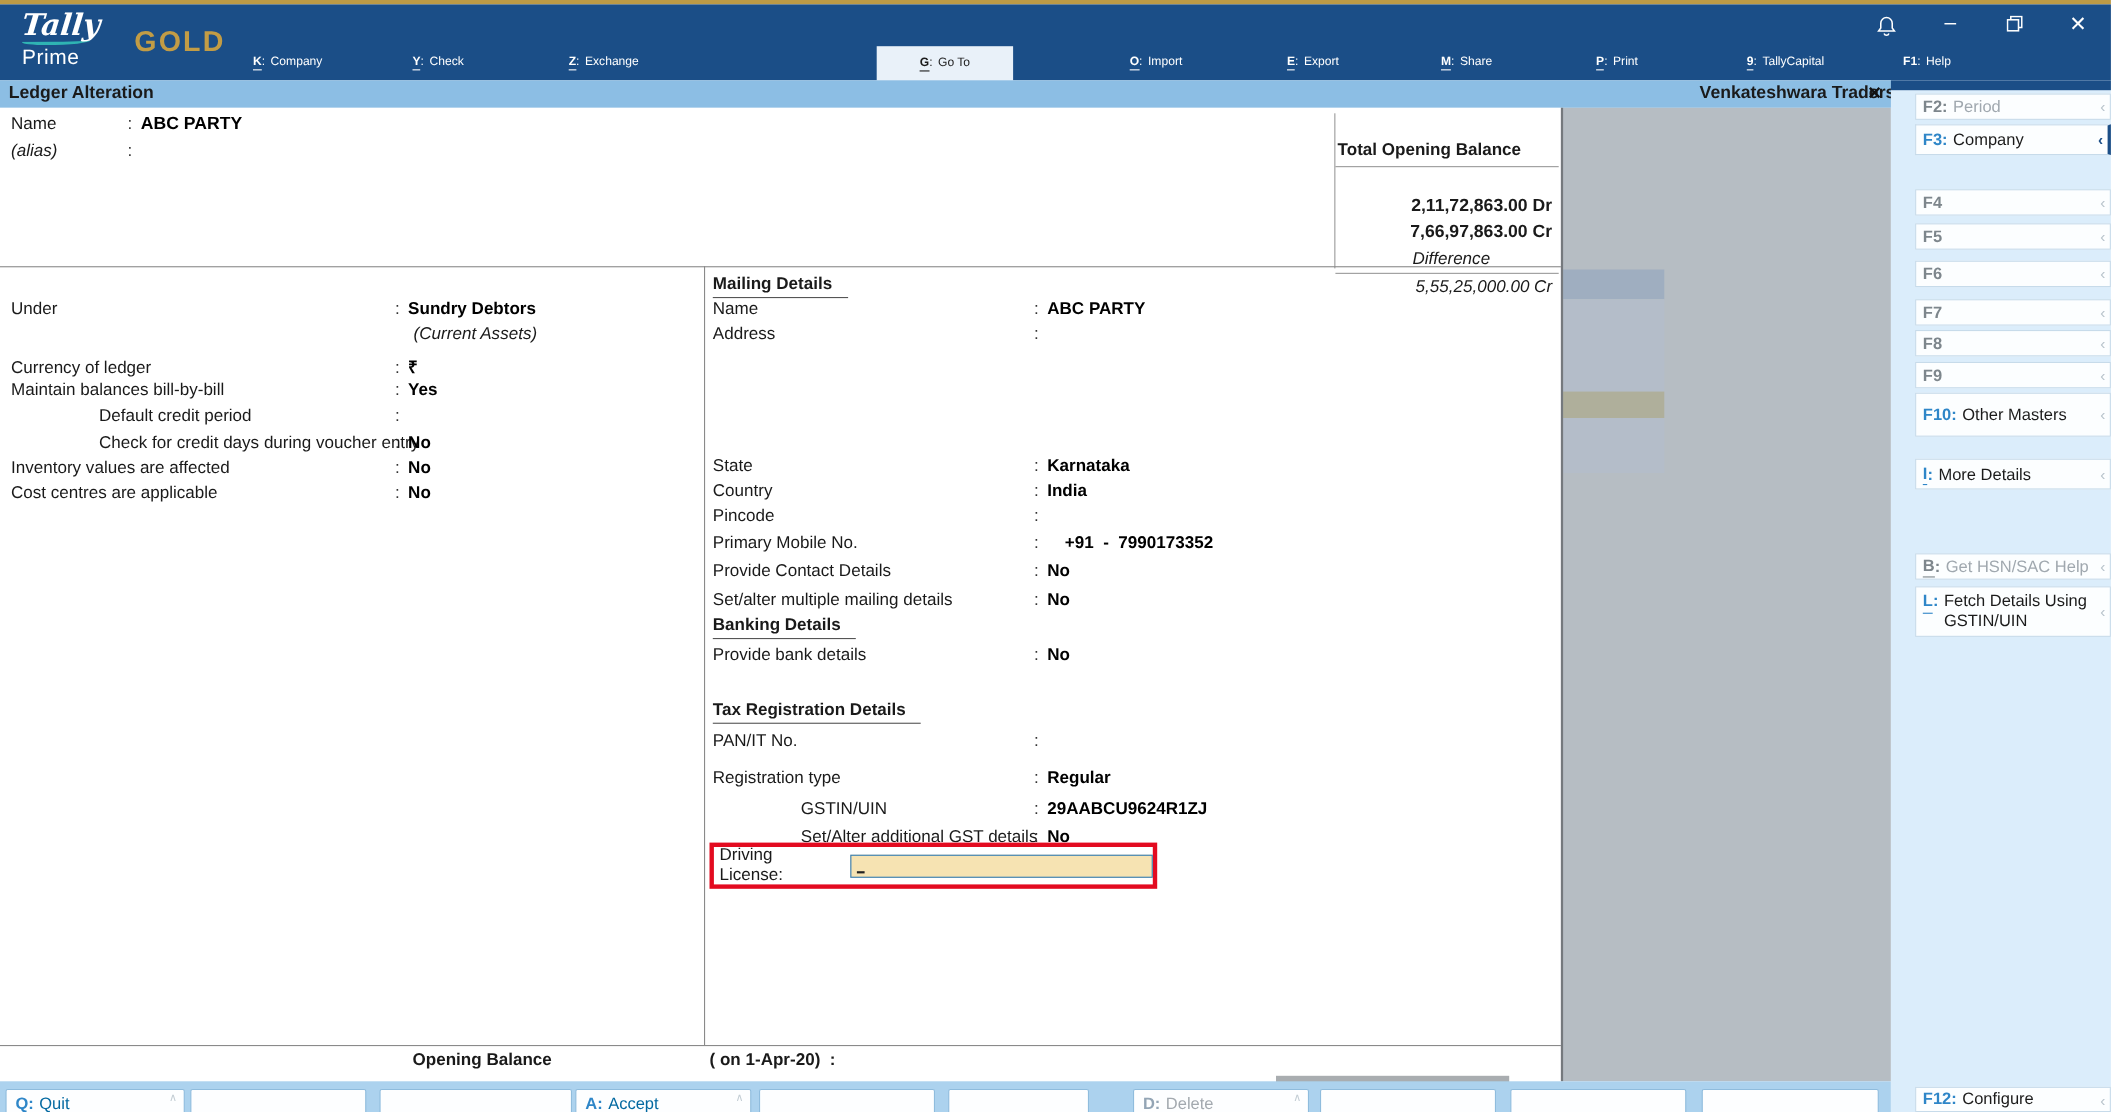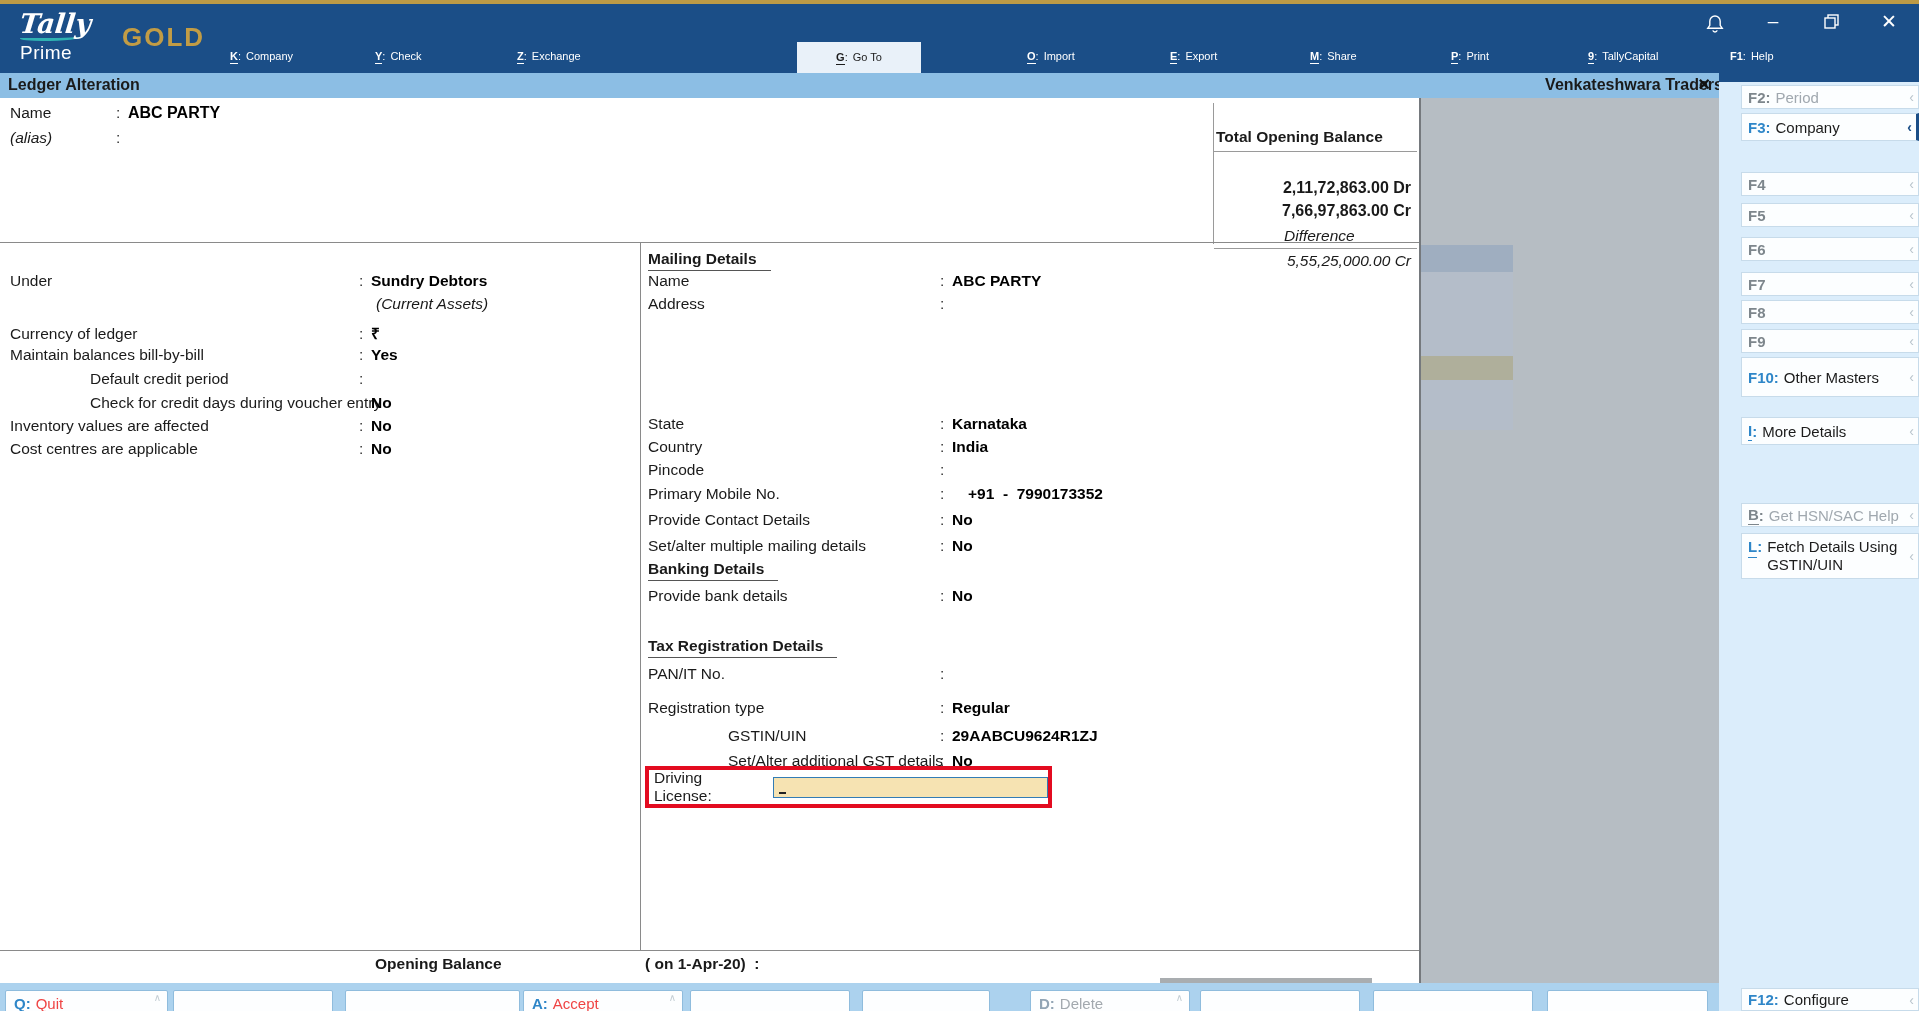--- a/index.html
+++ b/index.html
@@ -69,21 +69,21 @@
   
   .gray{position:absolute;left:1419px;top:98px;width:300px;height:885px;background:#B6BDC3;}
   .gblock{position:absolute;left:2px;width:92px;}
   .vr{position:absolute;left:1419px;top:98px;width:2px;height:885px;background:#75797D;}
   .graystrip{position:absolute;left:1160px;top:978px;width:212px;height:10px;background:#A9ADB0;}
 
   
   .bbar{position:absolute;left:0;top:983px;width:1719px;height:28px;background:#ACD2EE;overflow:hidden;}
   .bbtn{position:absolute;top:7px;height:26px;background:#FDFEFF;border:1px solid #8FBCDD;border-radius:2px;font-size:15px;display:flex;align-items:center;padding-left:8px;white-space:nowrap;}
   .bk{font-weight:bold;color:#2E86C8;}
-  .bl{color:#ef4444;margin-left:5px;}
+  .bl{color:#0369a1;margin-left:5px;}
   .caret{position:absolute;right:6px;top:1px;color:#C3CDD4;font-size:10px;}
   .bdis .bk{color:#93A5B5;} .bdis .bl{color:#A3A9AF;}
 
   
   .sidebar{position:absolute;left:1719px;top:73px;width:200px;height:938px;background:#DBEDFB;}
   .sb-top{height:9px;background:#1B4E87;}
   .sbtn{position:absolute;left:4px;right:0;height:24px;background:#FCFEFF;border:1px solid #C7DBEA;display:flex;align-items:center;padding-left:6px;font-size:15px;white-space:nowrap;cursor:default;margin-left:18px;}
   .sk{font-weight:bold;color:#2E86C8;}
   .sl{color:#1b1b1b;margin-left:5px;}
   .chev{position:absolute;right:4px;color:#B9C4CC;font-size:14px;top:50%;transform:translateY(-50%);}

